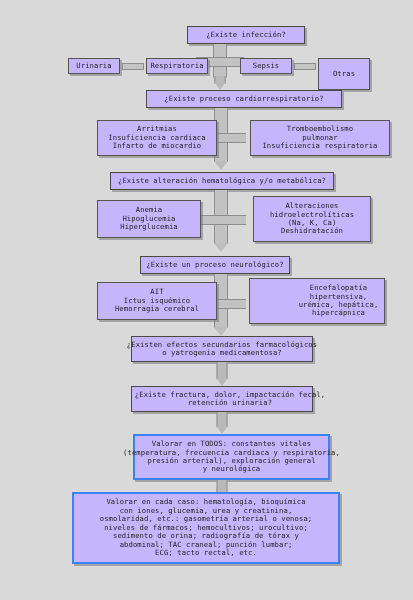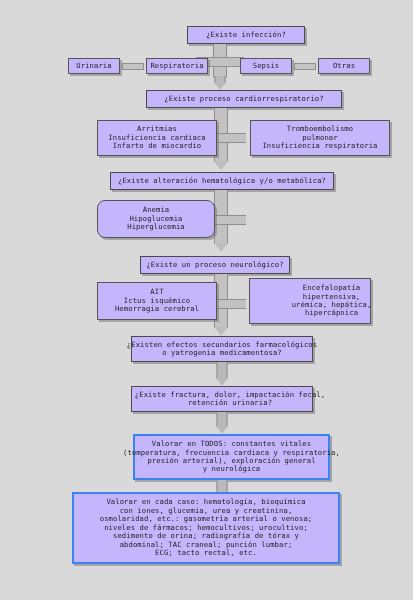--- a/index.html
+++ b/index.html
@@ -124,21 +124,21 @@
     <div class="ch" style="top:13px;"></div>
     <div class="chead"></div>
   </div>
 
   <div class="node" style="left:68px; top:58px; width:52px; height:16px;">Urinaria</div>
   <div class="hbar" style="left:122px; top:63px; width:22px;"></div>
   <div class="node" style="left:146px; top:58px; width:62px; height:16px;">Respiratoria</div>
 
   <div class="node" style="left:240px; top:58px; width:52px; height:16px;">Sepsis</div>
   <div class="hbar" style="left:294px; top:63px; width:22px;"></div>
-  <div class="node" style="left:318px; top:58px; width:52px; height:16px;">Otras</div>
+  <div class="node" style="left:318px; top:58px; width:52px; height:32px;">Otras</div>
 
   <div class="varrow" style="left:202px; top:76px; width:36px; height:14px;">
     <div class="shaft" style="width:11px; height:8px;"></div>
     <div class="head"></div>
   </div>
 
   <div class="node q" style="left:146px; top:90px; width:196px; height:18px;">¿Existe proceso cardiorrespiratorio?</div>
 
   <div class="cross" style="left:196px; top:108px; width:50px; height:62px;">
     <div class="cv" style="top:0; height:54px;"></div>
@@ -154,36 +154,40 @@
 Insuficiencia respiratoria</div>
 
   <div class="node q" style="left:110px; top:172px; width:224px; height:18px;">¿Existe alteración hematológica y/o metabólica?</div>
 
   <div class="cross" style="left:196px; top:190px; width:50px; height:62px;">
     <div class="cv" style="top:0; height:54px;"></div>
     <div class="ch" style="top:25px;"></div>
     <div class="chead"></div>
   </div>
 
-  <div class="node" style="left:97px; top:200px; width:118px; height:38px;border-radius:8px;">Anemia
+  <div class="node" style="left:97px; top:200px; width:104px; height:38px;">Anemia
 Hipoglucemia
 Hiperglucemia</div>
+  <div class="node" style="left:253px; top:196px; width:118px; height:46px;">Alteraciones
+hidroelectrolíticas
+(Na, K, Ca)
+Deshidratación</div>
 
   <div class="node q" style="left:140px; top:256px; width:150px; height:18px;">¿Existe un proceso neurológico?</div>
 
   <div class="cross" style="left:196px; top:274px; width:50px; height:62px;">
     <div class="cv" style="top:0; height:54px;"></div>
     <div class="ch" style="top:25px;"></div>
     <div class="chead"></div>
   </div>
 
   <div class="node" style="left:97px; top:282px; width:120px; height:38px;">AIT
 Ictus isquémico
 Hemorragia cerebral</div>
-  <div class="node" style="left:249px; top:278px; width:122px; height:46px;padding-left:47px;">Encefalopatía
+  <div class="node" style="left:249px; top:278px; width:136px; height:46px;padding-left:47px;">Encefalopatía
 hipertensiva,
 urémica, hepática,
 hipercápnica</div>
 
   <div class="node q" style="left:131px; top:336px; width:182px; height:26px;">¿Existen efectos secundarios farmacológicos
 o yatrogenia medicamentosa?</div>
 
   <div class="varrow" style="left:204px; top:362px; width:36px; height:24px;">
     <div class="shaft" style="width:11px; height:17px;"></div>
     <div class="head"></div>

